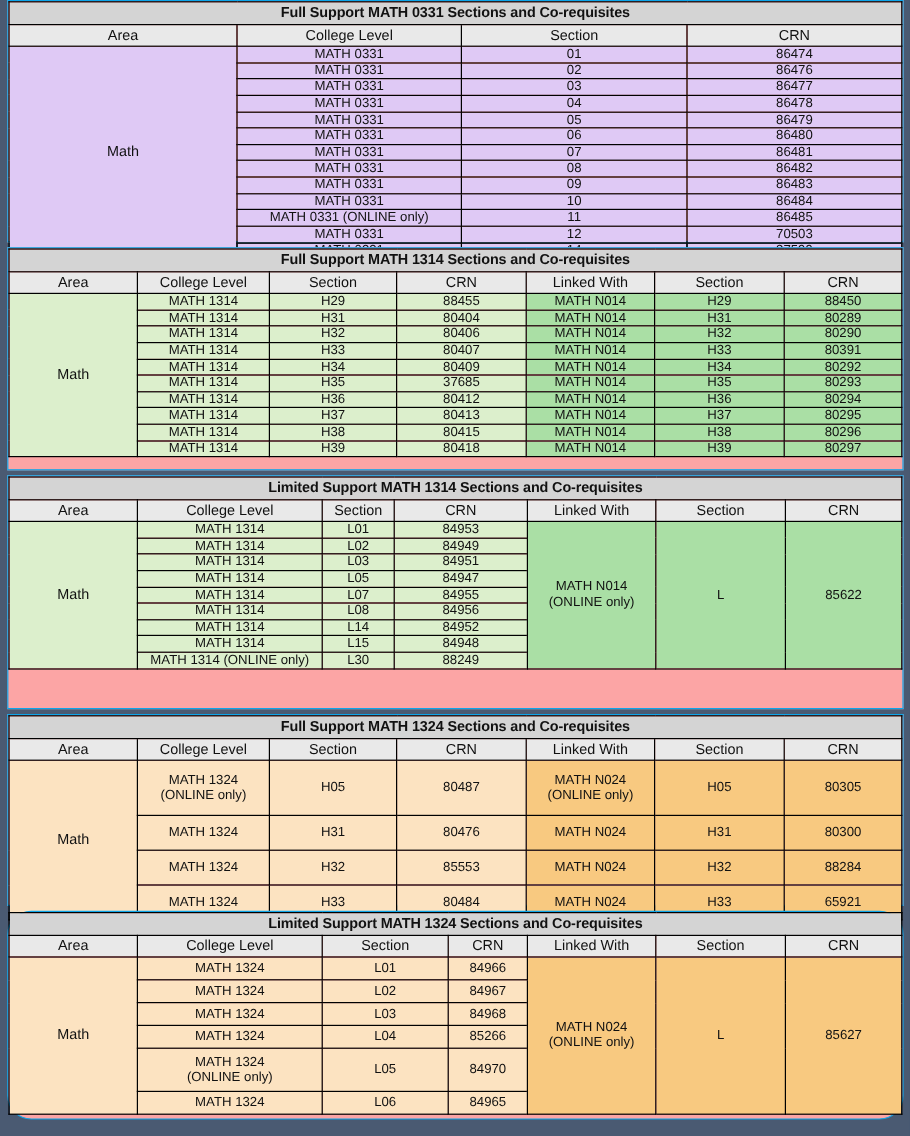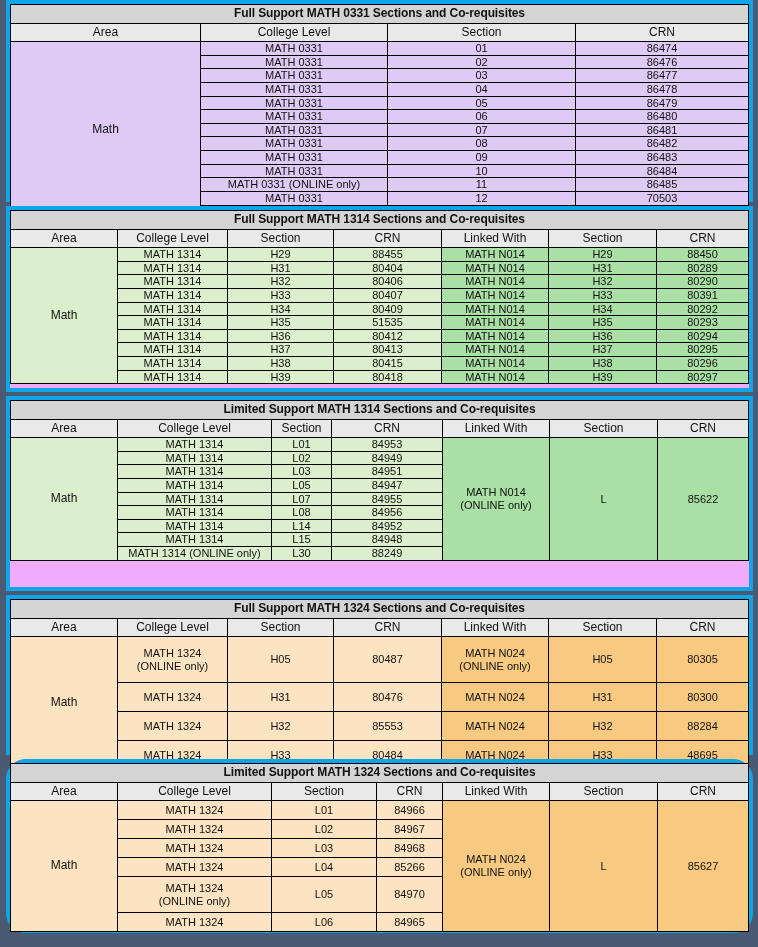--- a/index.html
+++ b/index.html
@@ -16,22 +16,22 @@
   #page {
     width: 758px;
     height: 947px;
     background: #4a5a72;
     box-sizing: border-box;
     padding: 0 5px 0 6px;
     display: flex;
     flex-direction: column;
   }
   .tbl-wrap {
-    background: #f0abfc;
-    border: 4px solid #0ea5e9;
+    background: #fca5a5;
+    border: 1px solid #0ea5e9;
     box-sizing: border-box;
     margin-bottom: 4px;
     flex: none;
   }
   .tbl-wrap:last-child { margin-bottom: 0; border-radius: 20px; }
   table.grid {
     border-collapse: collapse;
     width: 100%;
     table-layout: fixed;
   }
@@ -225,21 +225,21 @@
           <td class="p-green-l">MATH 1314</td>
           <td class="p-green-l">H34</td>
           <td class="p-green-l">80409</td>
           <td class="p-green-d">MATH N014</td>
           <td class="p-green-d">H34</td>
           <td class="p-green-d">80292</td>
         </tr>
         <tr>
           <td class="p-green-l">MATH 1314</td>
           <td class="p-green-l">H35</td>
-          <td class="p-green-l">51535</td>
+          <td class="p-green-l">37685</td>
           <td class="p-green-d">MATH N014</td>
           <td class="p-green-d">H35</td>
           <td class="p-green-d">80293</td>
         </tr>
         <tr>
           <td class="p-green-l">MATH 1314</td>
           <td class="p-green-l">H36</td>
           <td class="p-green-l">80412</td>
           <td class="p-green-d">MATH N014</td>
           <td class="p-green-d">H36</td>
@@ -398,21 +398,21 @@
           <td class="p-orange-d">MATH N024</td>
           <td class="p-orange-d">H32</td>
           <td class="p-orange-d">88284</td>
         </tr>
         <tr style="height:29px;">
           <td class="p-orange-l">MATH 1324</td>
           <td class="p-orange-l">H33</td>
           <td class="p-orange-l">80484</td>
           <td class="p-orange-d">MATH N024</td>
           <td class="p-orange-d">H33</td>
-          <td class="p-orange-d">48695</td>
+          <td class="p-orange-d">65921</td>
         </tr>
       </tbody>
     </table>
   </div>
 
   <div class="tbl-wrap" style="height:174px;">
     <table class="grid">
       <colgroup>
           <col style="width:107px">
           <col style="width:154px">

